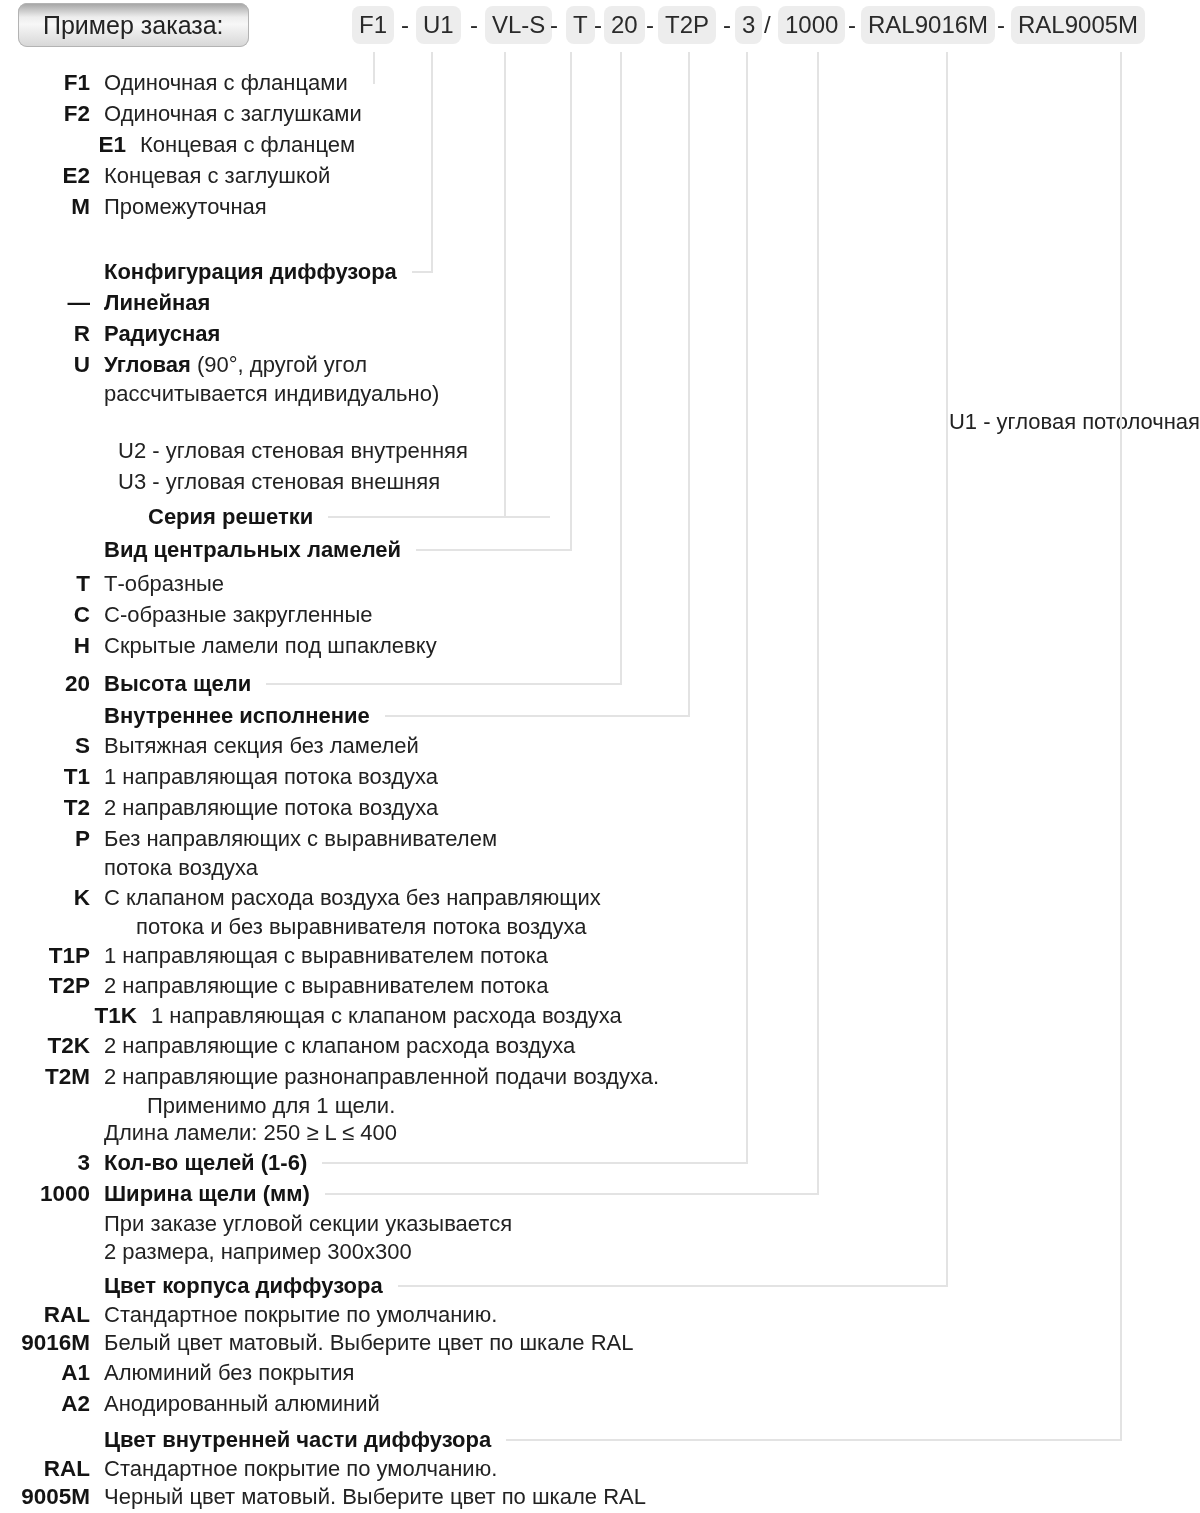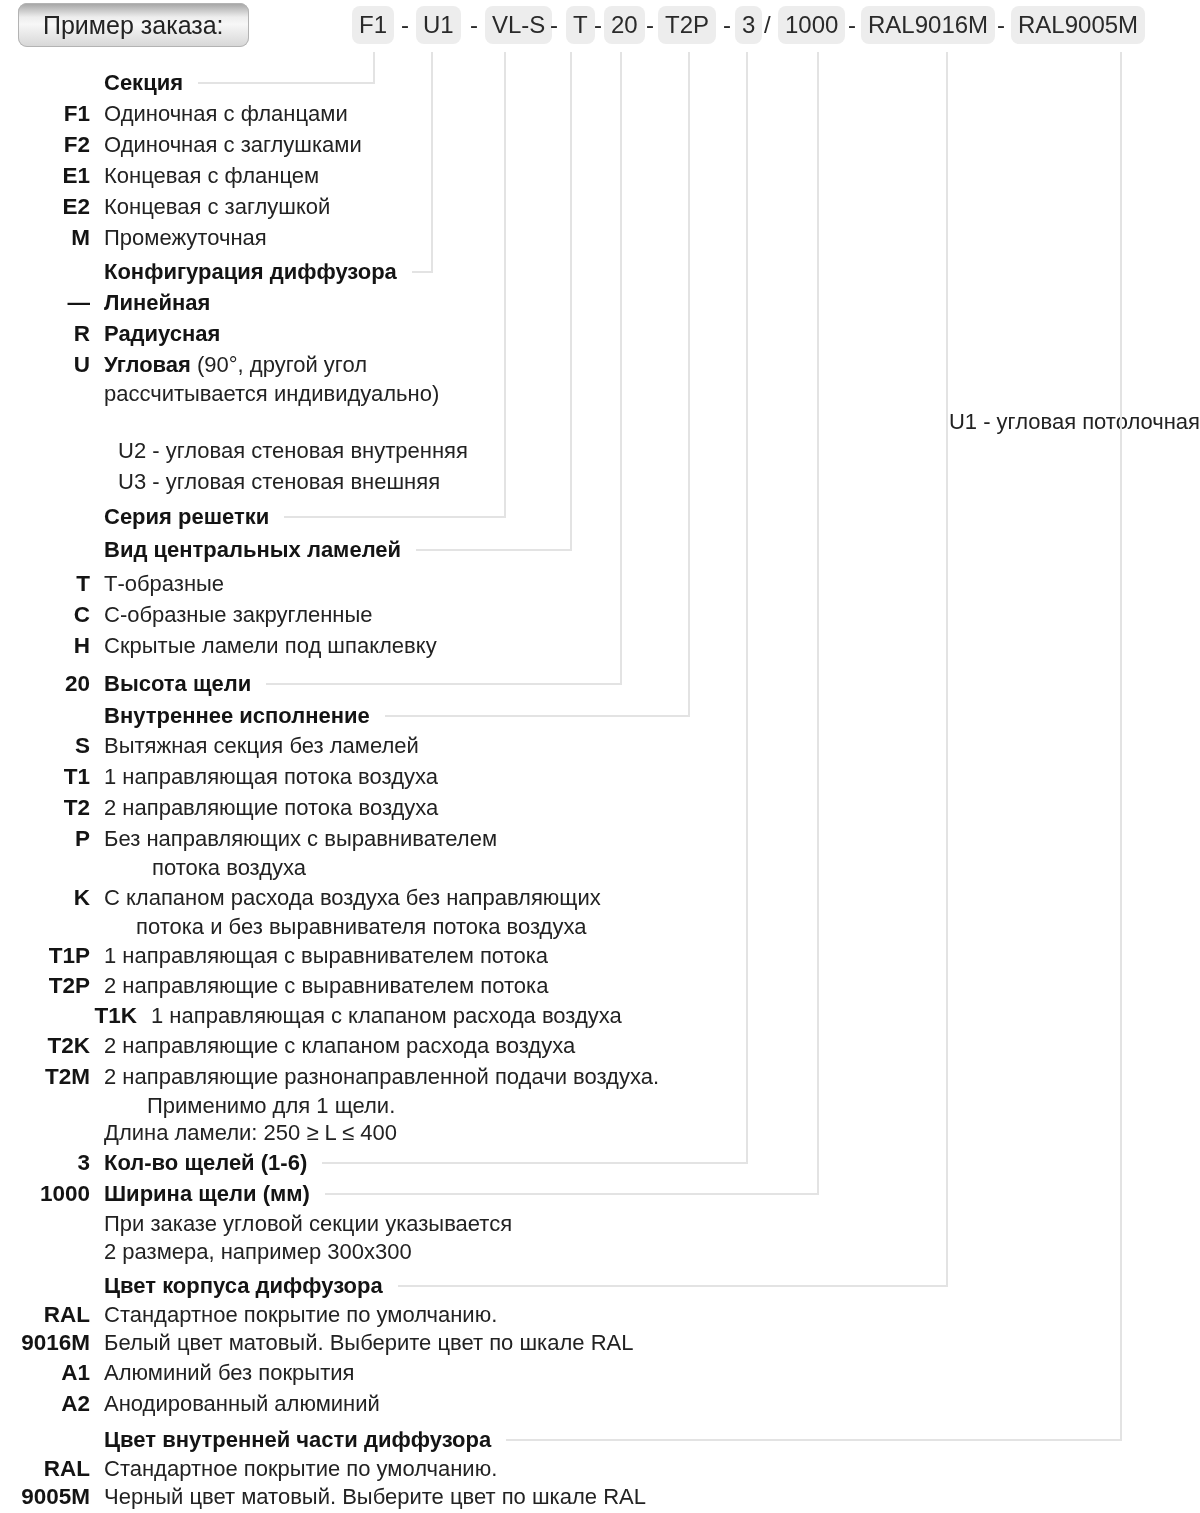--- a/index.html
+++ b/index.html
@@ -62,39 +62,32 @@
   <span class="sep" style="left:723px">-</span>
   <span class="chip" style="left:735px">3</span>
   <span class="sep" style="left:764px">/</span>
   <span class="chip" style="left:778px">1000</span>
   <span class="sep" style="left:848px">-</span>
   <span class="chip" style="left:861px">RAL9016M</span>
   <span class="sep" style="left:997px">-</span>
   <span class="chip" style="left:1011px">RAL9005M</span>
 <div class="section" style="top: 67px;">
       <div class="row" style="height: 31px;">
-        <div class="code"></div>
-        <div class="desc" style="width: 271px;">
-          <span class="b">Секция</span>
-          <div class="hline"></div>
-        </div>
-      </div>
-      <div class="row" style="height: 31px;">
         <div class="code">F1</div>
         <div class="desc">
           <span class="t">Одиночная с фланцами</span>
         </div>
       </div>
       <div class="row" style="height: 31px;">
         <div class="code">F2</div>
         <div class="desc">
           <span class="t">Одиночная с заглушками</span>
         </div>
       </div>
-      <div class="row" style="height: 31px;">
+      <div class="row" style="height: 31px; margin-left: 36px;">
         <div class="code">E1</div>
         <div class="desc">
           <span class="t">Концевая с фланцем</span>
         </div>
       </div>
       <div class="row" style="height: 31px;">
         <div class="code">E2</div>
         <div class="desc">
           <span class="t">Концевая с заглушкой</span>
         </div>
@@ -152,21 +145,21 @@
         </div>
       </div>
       <div class="row" style="height: 31px;">
         <div class="code"></div>
         <div class="desc" style="padding-left: 14px;">
           <span class="t">U3 - угловая стеновая внешняя</span>
         </div>
       </div>
     </div>
     <div class="section" style="top: 501px;">
-      <div class="row" style="height: 31px;">
+      <div class="row" style="height: 31px; padding-left: 44px;">
         <div class="code"></div>
         <div class="desc" style="width: 402px;">
           <span class="b">Серия решетки</span>
           <div class="hline"></div>
         </div>
       </div>
     </div>
     <div class="section" style="top: 534px;">
       <div class="row" style="height: 31px;">
         <div class="code"></div>
@@ -232,21 +225,21 @@
         <div class="desc">
           <span class="t">2 направляющие потока воздуха</span>
         </div>
       </div>
       <div class="row" style="height: 31px;">
         <div class="code">P</div>
         <div class="desc">
           <span class="t">Без направляющих с выравнивателем</span>
         </div>
       </div>
-      <div class="row" style="height: 28px; padding-left: 48px;">
+      <div class="row" style="height: 28px;">
         <div class="code"></div>
         <div class="desc">
           <span class="t">потока воздуха</span>
         </div>
       </div>
       <div class="row" style="height: 31px;">
         <div class="code">K</div>
         <div class="desc">
           <span class="t">С клапаном расхода воздуха без направляющих</span>
         </div>

